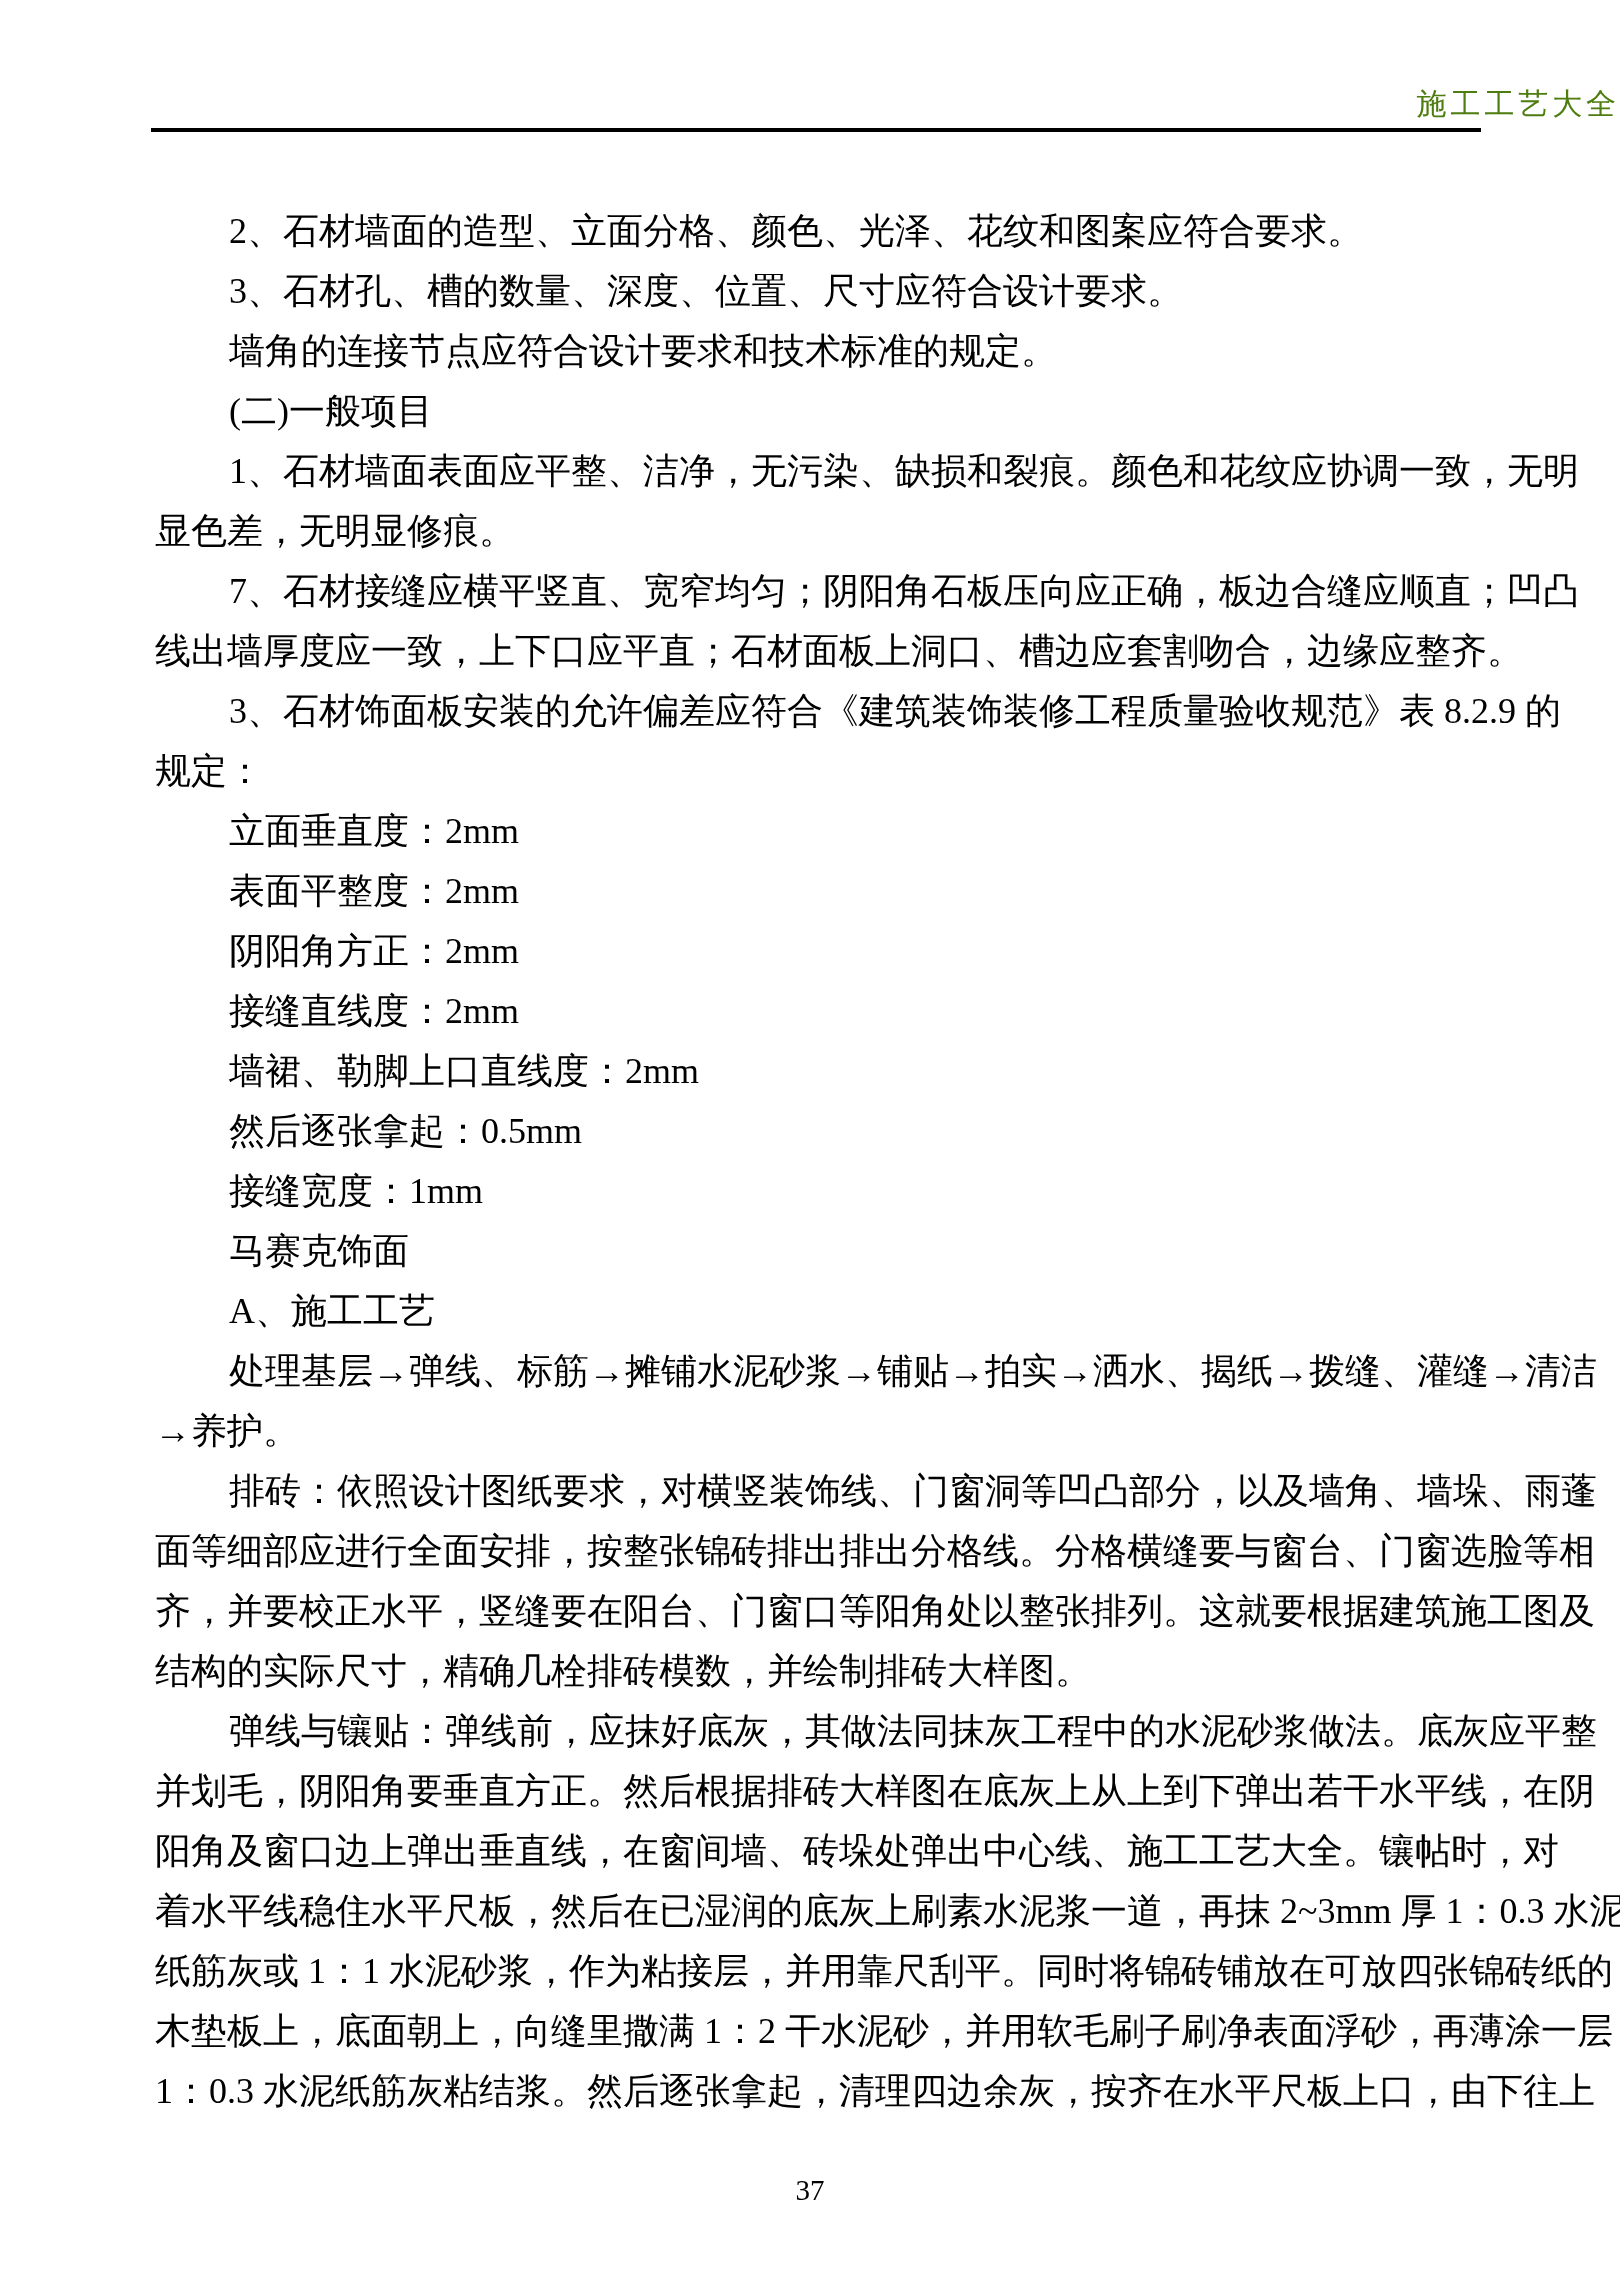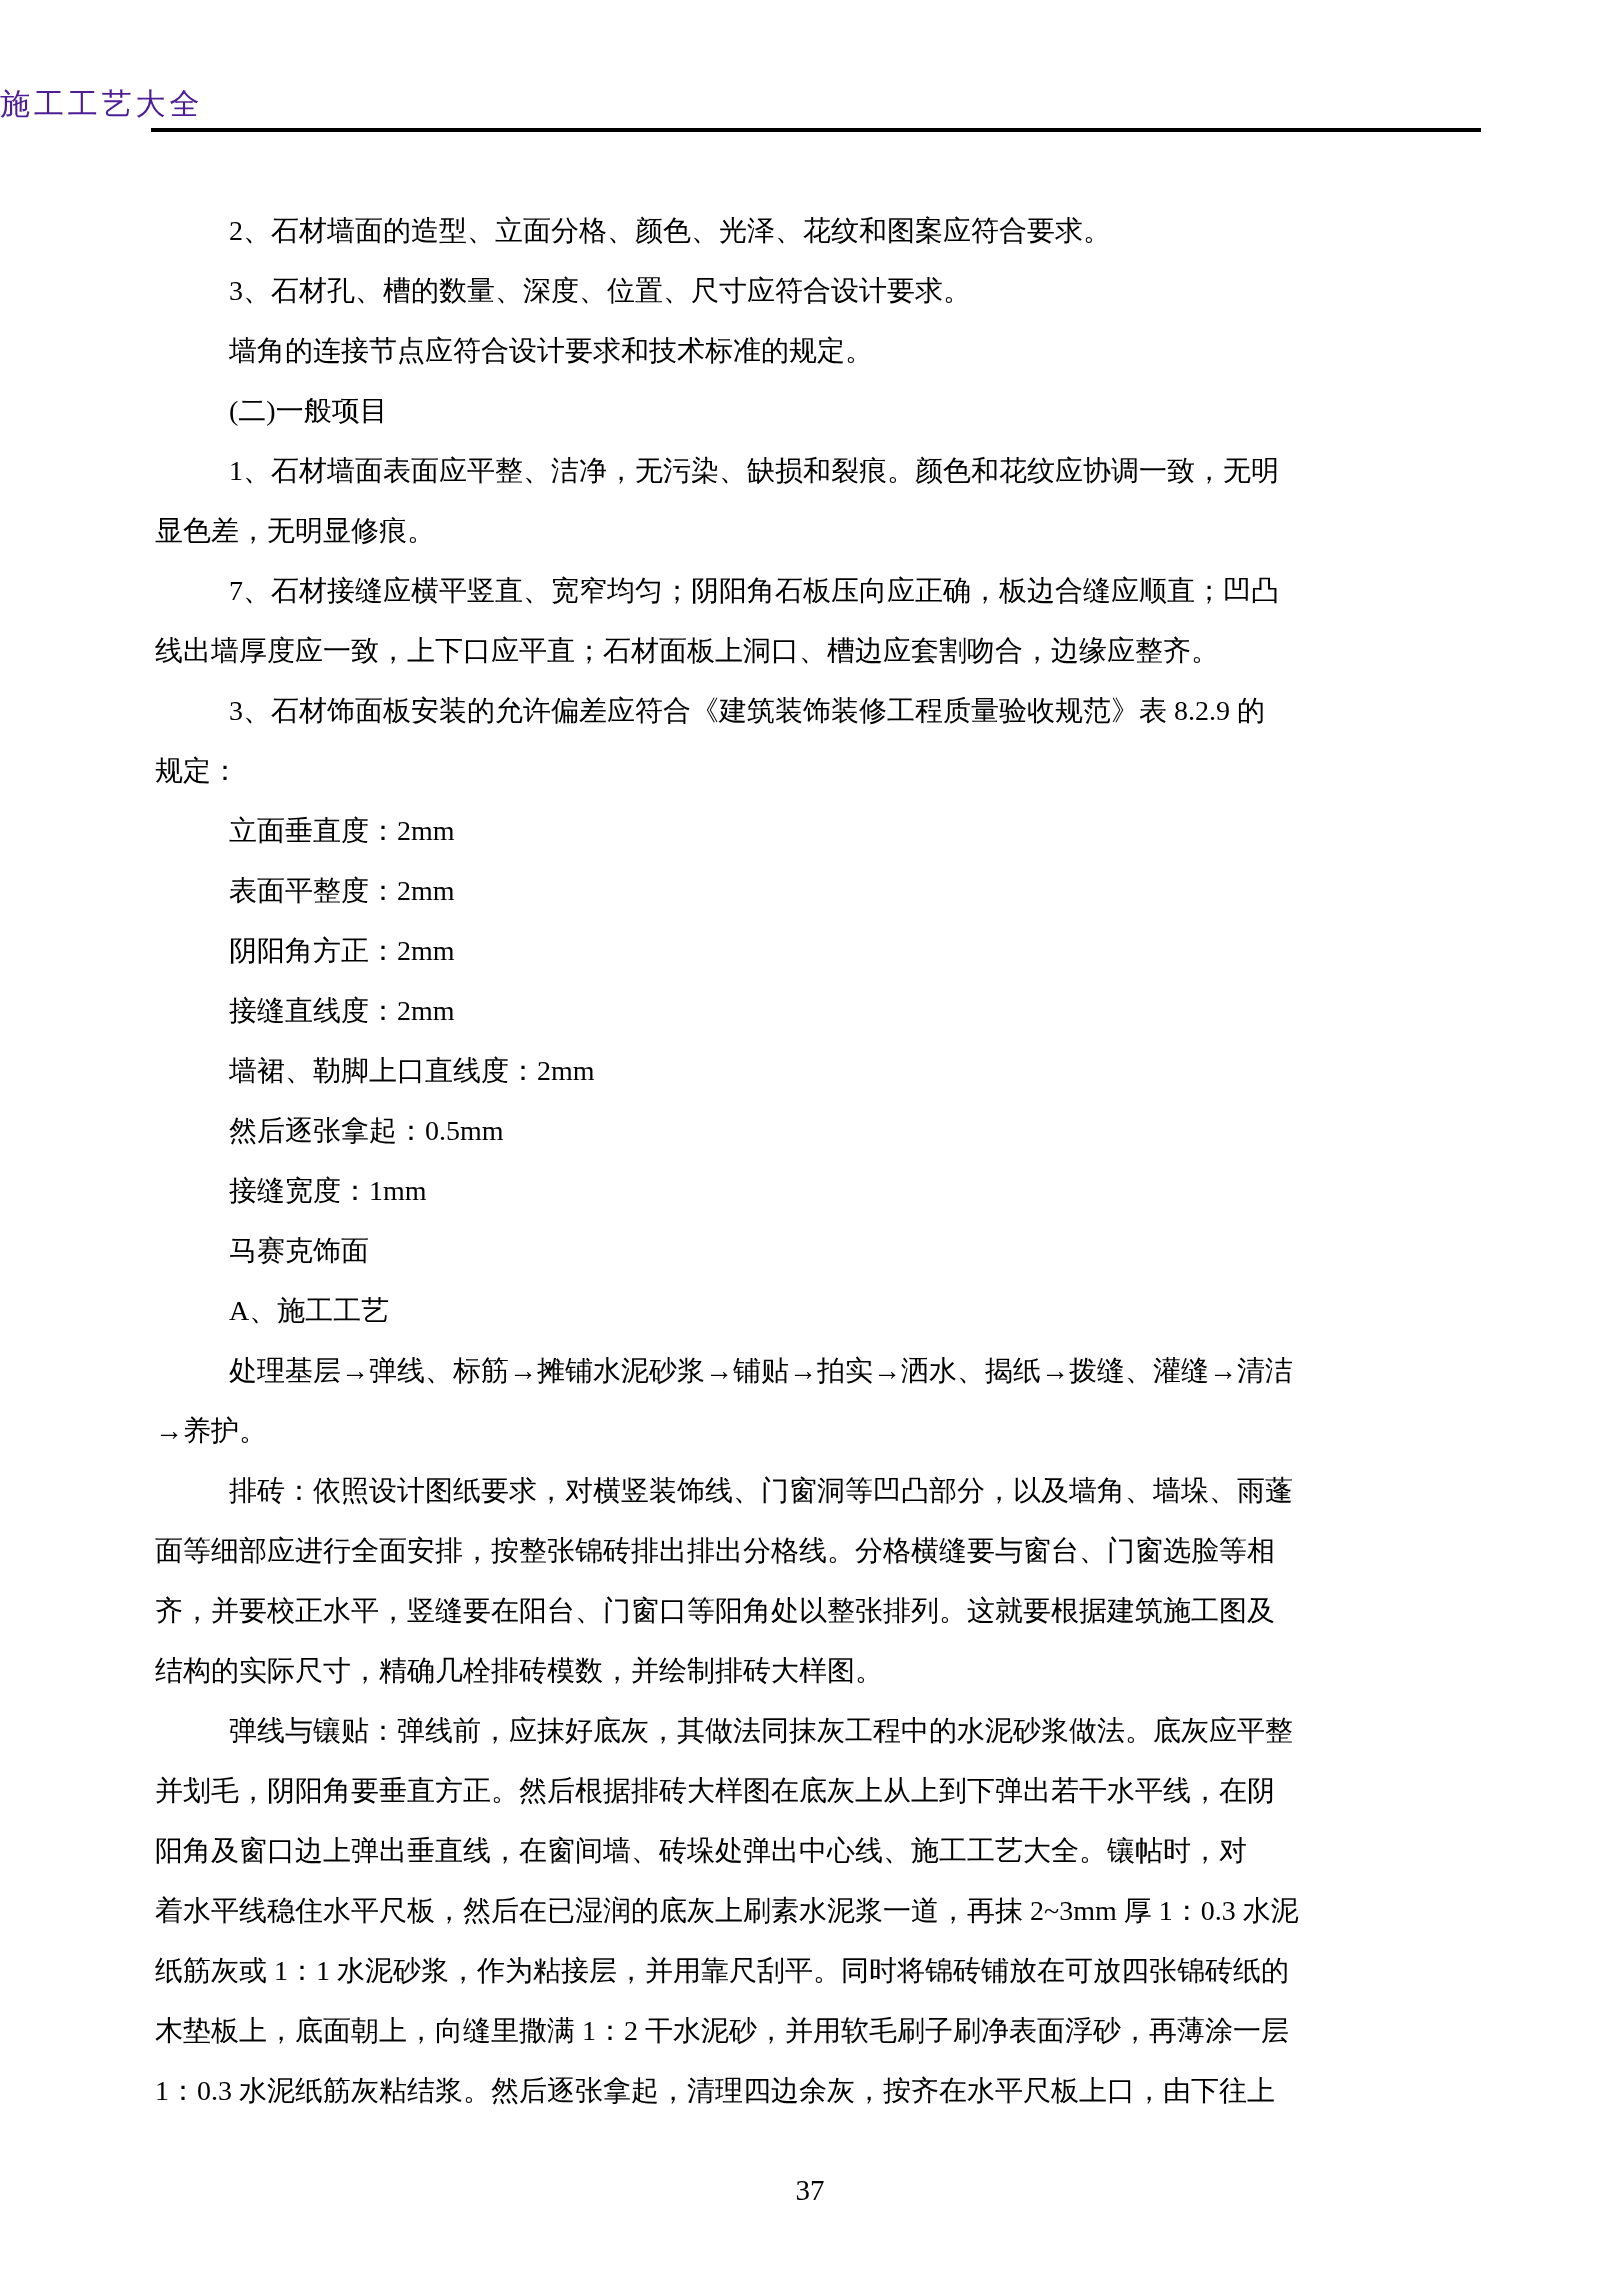--- a/index.html
+++ b/index.html
@@ -14,40 +14,40 @@
     background: #ffffff;
     font-family: "Liberation Serif", "DejaVu Serif", serif;
     color: #000000;
     overflow: hidden;
   }
   .header-title {
     position: absolute;
     top: 84px;
     left: 0;
     width: 100%;
-    text-align: left;
+    text-align: right;
     font-size: 30px;
     letter-spacing: 3.9px;
-    color: #4c1d95;
+    color: #4d7c0f;
     white-space: nowrap;
   }
   .header-rule {
     position: absolute;
     top: 128px;
     left: 151px;
     width: 1330px;
     height: 3.9px;
     background: #000000;
   }
   .body-text {
     position: absolute;
     top: 201px;
     left: 155px;
     width: 1333px;
-    font-size: 28px;
+    font-size: 36px;
     line-height: 60px;
   }
   .body-text .line {
     white-space: nowrap;
     height: 60px;
   }
   .body-text .line.indent {
     padding-left: 74px;
   }
   .page-number {

